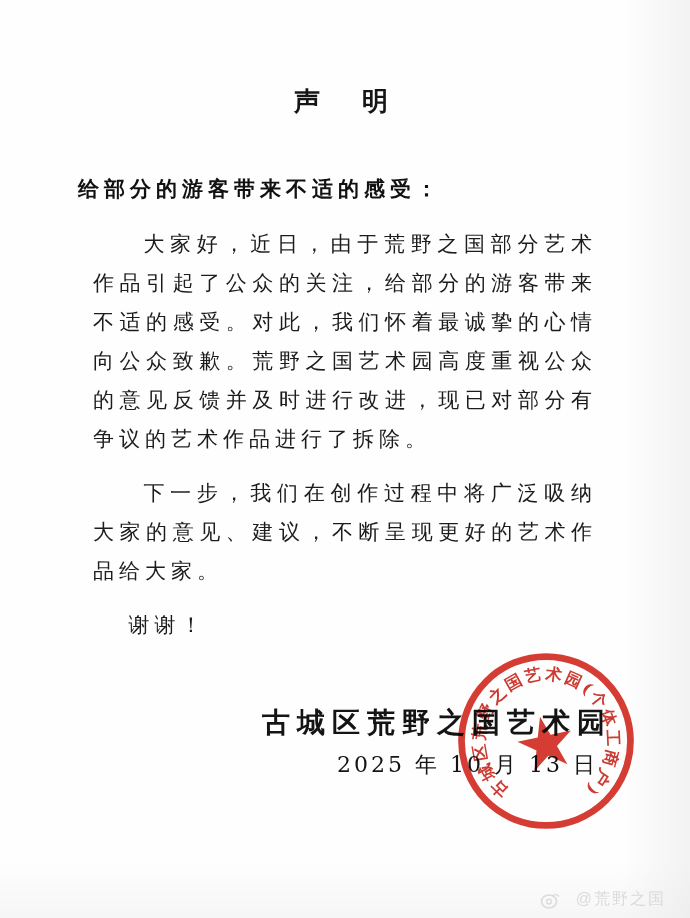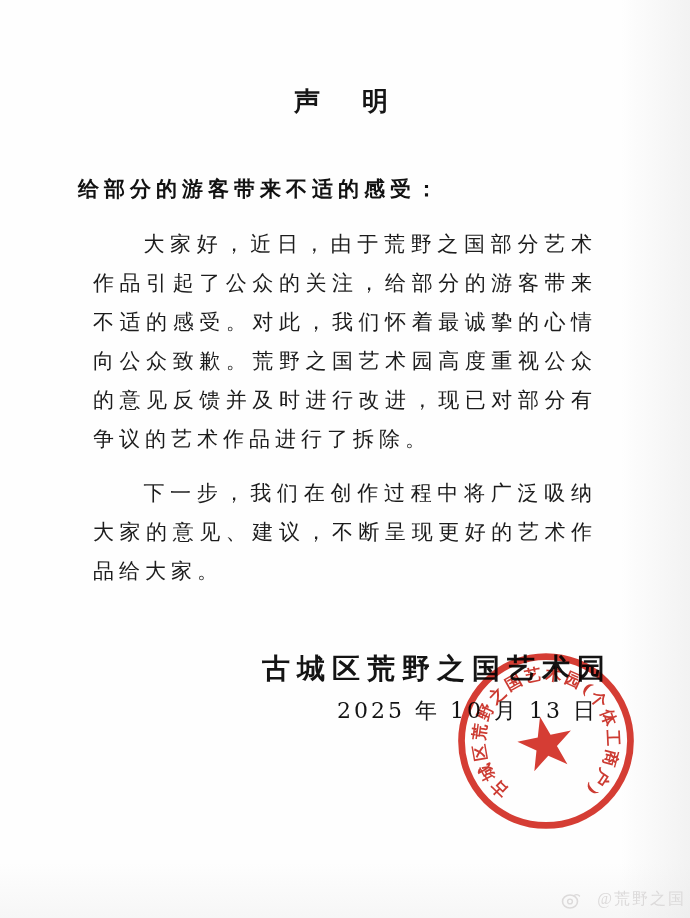--- a/index.html
+++ b/index.html
@@ -79,44 +79,45 @@
     top:645px;
     width:192px;
     height:192px;
     mix-blend-mode:multiply;
     opacity:.9;
     pointer-events:none;
   }
   .seal svg{width:100%;height:100%;}
   .watermark{
     position:absolute;
-    right:4px;
+    right:24px;
     bottom:8px;
     display:flex;
     align-items:center;
     gap:16px;
     color:#dcdada;
     font-size:16px;
     letter-spacing:2px;
-    font-family:Liberation Serif, serif;
+    font-family:Liberation Sans, sans-serif;
   }
   .watermark svg{display:block;}
 </style>
 </head>
 <body>
 
 <div class="page">
 
   <h1 class="title">声　明</h1>
 
   <p class="salutation">给部分的游客带来不适的感受：</p>
 
   <p class="body-para">大家好，近日，由于荒野之国部分艺术作品引起了公众的关注，给部分的游客带来不适的感受。对此，我们怀着最诚挚的心情向公众致歉。荒野之国艺术园高度重视公众的意见反馈并及时进行改进，现已对部分有争议的艺术作品进行了拆除。</p>
   <p class="body-para">下一步，我们在创作过程中将广泛吸纳大家的意见、建议，不断呈现更好的艺术作品给大家。</p>
 
+  <p class="thanks">谢谢！</p>
 
   <div class="sign-block">
     <p class="signature">古城区荒野之国艺术园</p>
     <p class="date">2025 年 10 月 13 日</p>
   </div>
 
   <div class="seal">
     <svg viewBox="0 0 200 200" xmlns="http://www.w3.org/2000/svg">
       <circle cx="100" cy="100" r="88" fill="none" stroke="#d2281e" stroke-width="7"></circle>
       <polygon points="100,74 106.8,94.7 128.5,94.7 110.9,107.6 117.6,128.3 100,115.5 82.4,128.3 89.1,107.6 71.5,94.7 93.2,94.7" fill="#d2281e" transform="rotate(-12 100 104)"></polygon>

